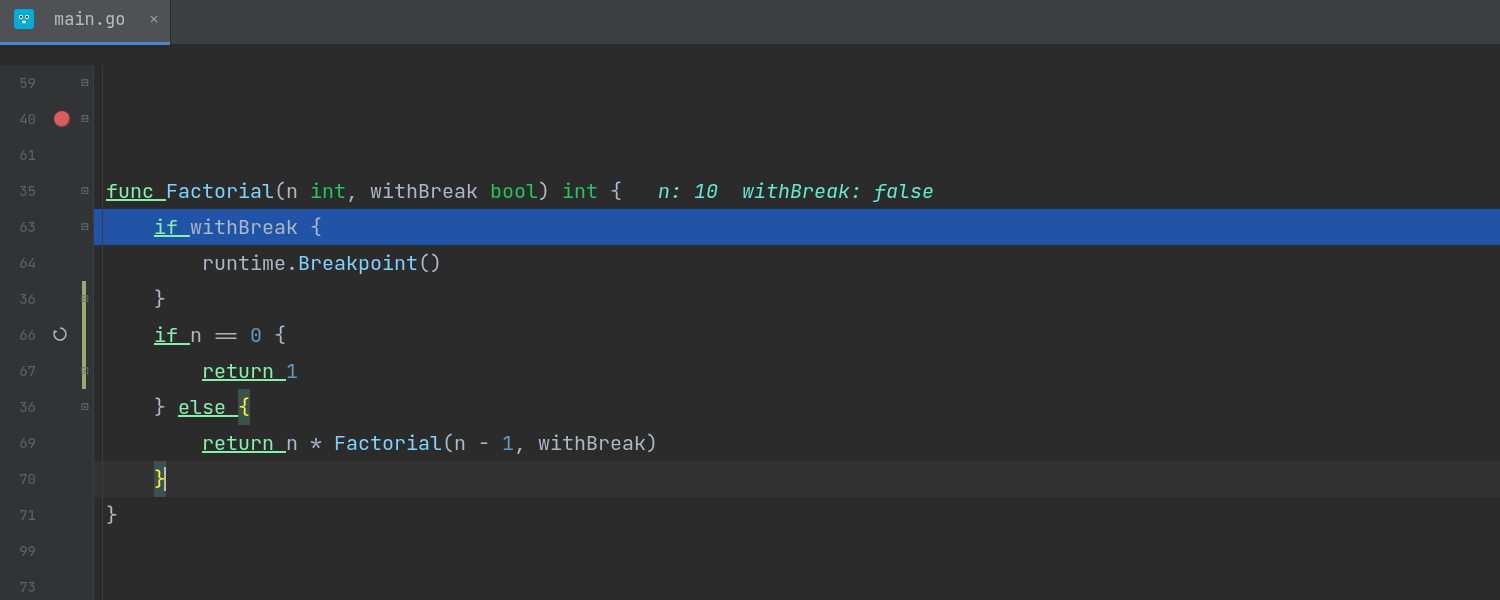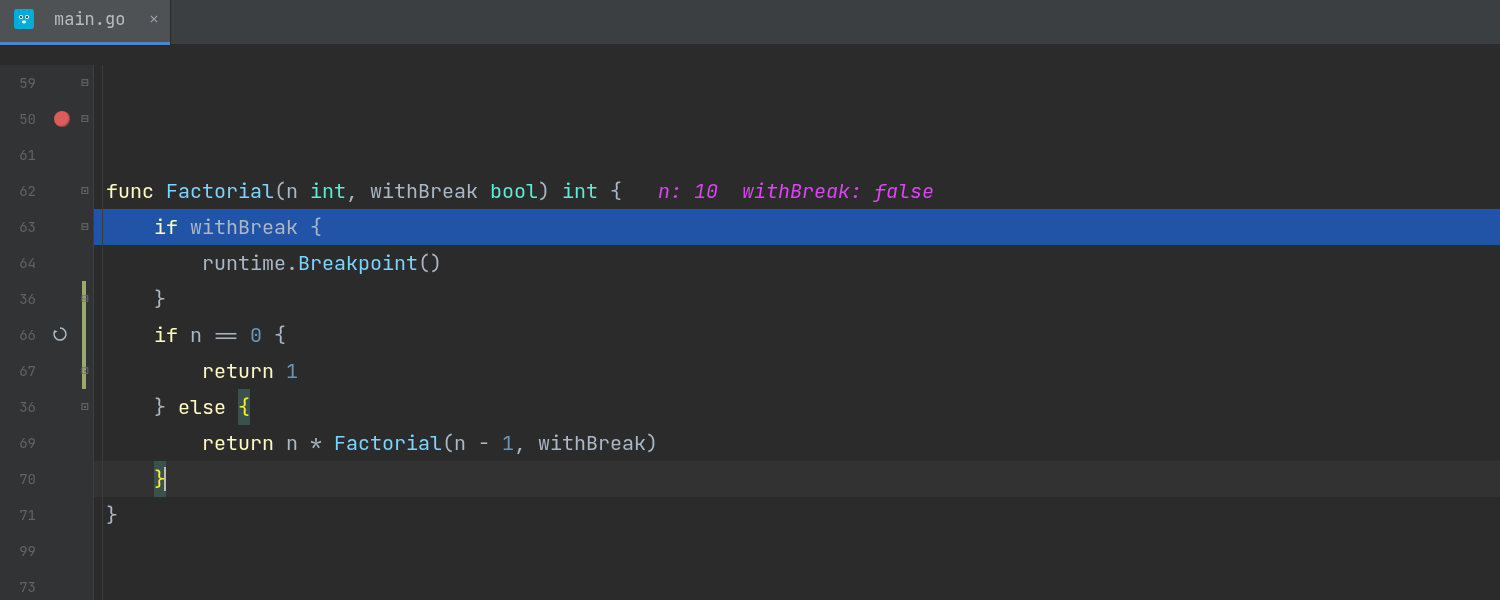--- a/index.html
+++ b/index.html
@@ -19,29 +19,29 @@
   .mk{height:36px;position:relative;}
   .mk .fold{position:absolute;right:4px;top:50%;transform:translateY(-50%);color:#6e6e6e;font-size:13px;}
   .mk .bp{position:absolute;left:8px;top:50%;transform:translateY(-50%);width:16px;height:16px;background:#db5c5c;border-radius:50%;box-shadow:inset -1px -1px 1px rgba(0,0,0,.3);}
   .mk .recurse{position:absolute;left:6px;top:50%;transform:translateY(-50%);color:#9aa0a6;}
   .mk .callbar{position:absolute;left:36px;top:0;bottom:0;width:4px;background:#9aa96d;}
   .cl{height:36px;display:flex;align-items:center;}
   .cl.curline{background:#323232;}
   .cl.execline{background:#2154a6;}
   .hl-indent{position:absolute;left:8px;top:0;bottom:0;width:1px;background:#3b3b3b;}
   
-  .kw{color:#fef9c3;}
+  .kw{color:#86efac;text-decoration:underline;}
   .fn{color:#7dd3fc;}
-  .ty{color:#5eead4;}
+  .ty{color:#22c55e;}
   .id{color:#a9b7c6;}
   .op{color:#a9b7c6;}
   .num{color:#6897bb;}
   .brace{color:#a9b7c6;}
   .match{color:#ffef28;background:#3b514d;}
-  .hint{color:#d946ef;font-style:italic;}
+  .hint{color:#5eead4;font-style:italic;}
   .cursor{display:inline-block;width:2px;height:24px;background:#bbbbbb;vertical-align:middle;margin-left:-2px;}
 </style>
 </head>
 <body>
 <div class="root">
 
 <div class="tabbar">
   <div class="tab active">
     <span class="go-icon">
       <svg width="20" height="20" viewBox="0 0 20 20">
@@ -54,23 +54,23 @@
       </svg>
     </span>
     <span>main.go</span>
     <span class="close">✕</span>
   </div>
 </div>
 
 <div class="editor">
   <div class="gutter-nums" id="gutter-nums">
         <div class="ln">59</div>
-        <div class="ln">50</div>
+        <div class="ln">40</div>
         <div class="ln">61</div>
-        <div class="ln">62</div>
+        <div class="ln">35</div>
         <div class="ln">63</div>
         <div class="ln">64</div>
         <div class="ln">36</div>
         <div class="ln">66</div>
         <div class="ln">67</div>
         <div class="ln">36</div>
         <div class="ln">69</div>
         <div class="ln">70</div>
         <div class="ln">71</div>
         <div class="ln">99</div>

